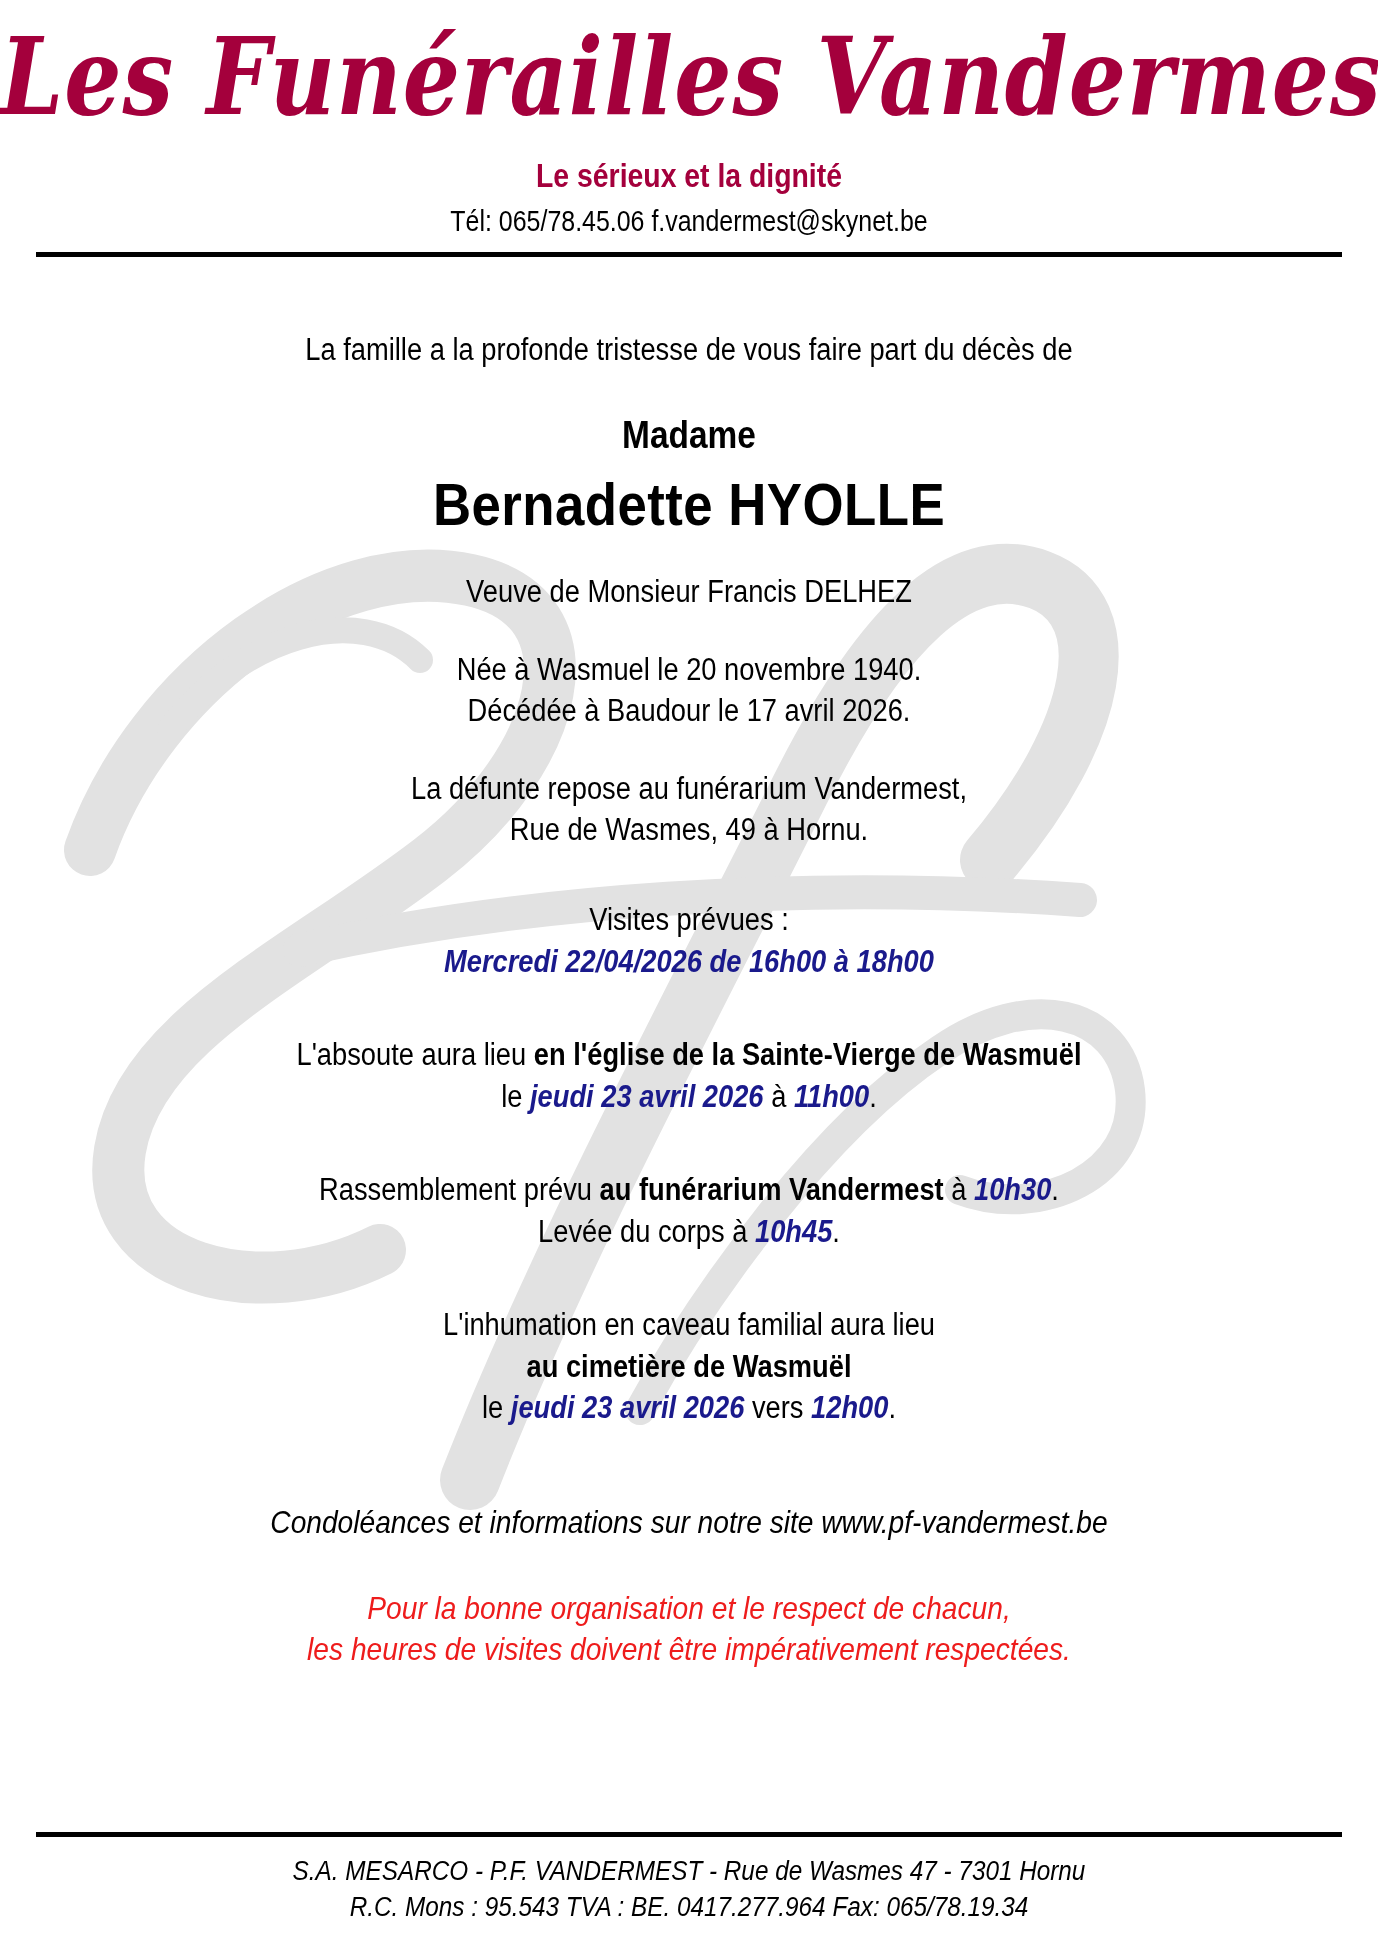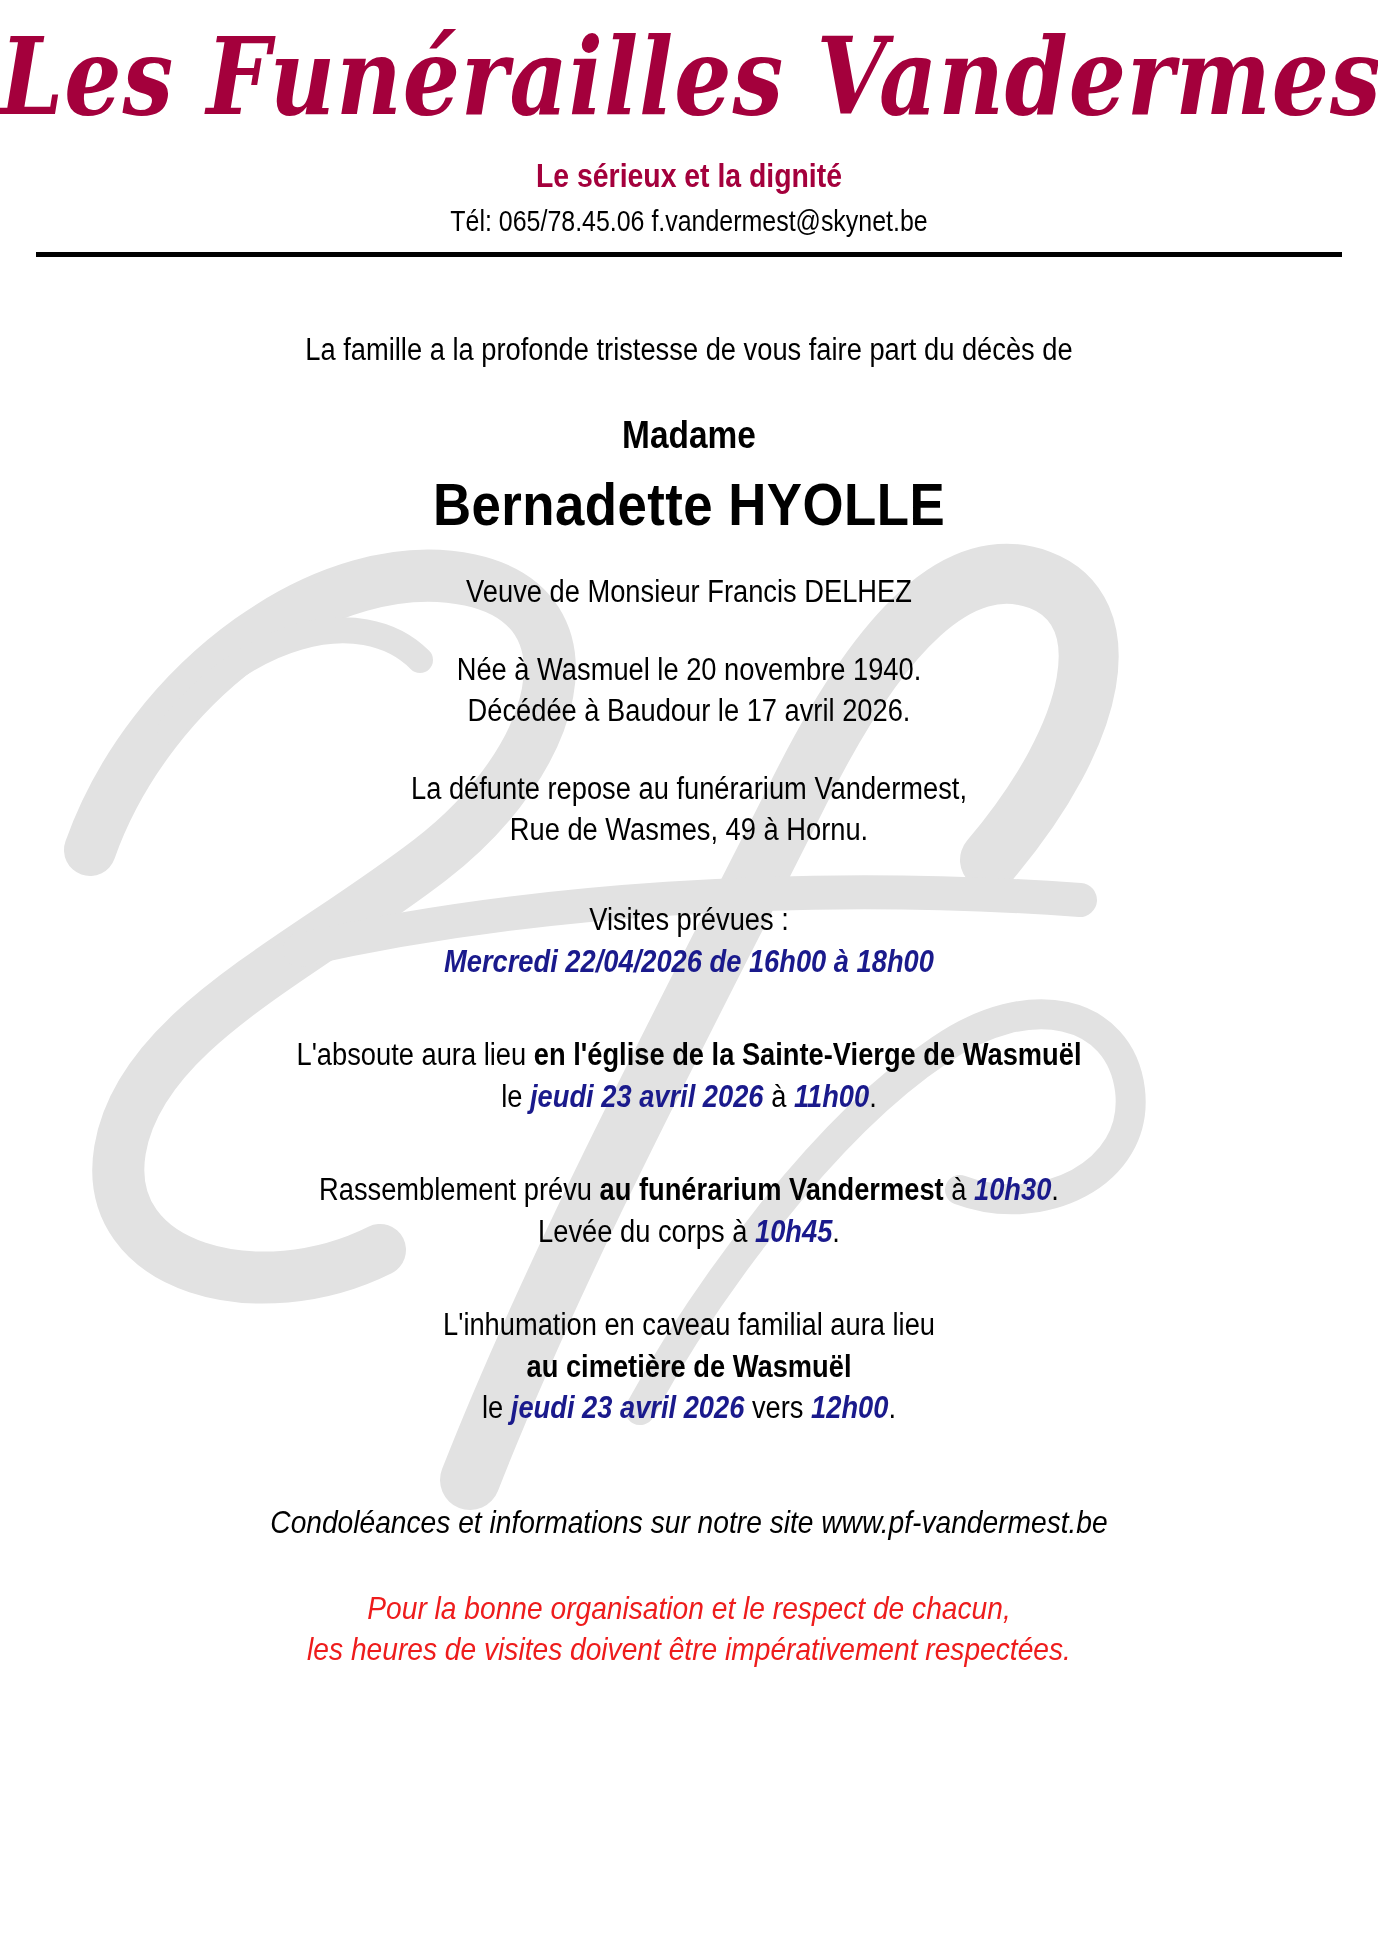--- a/index.html
+++ b/index.html
@@ -211,14 +211,21 @@
 
     <div class="body-block cond">Condoléances et informations sur notre site www.pf-vandermest.be</div>
 
     <div class="body-block warn">
       <div>Pour la bonne organisation et le respect de chacun,</div>
       <div>les heures de visites doivent être impérativement respectées.</div>
     </div>
 
   </div>
 
+  <div class="footer-wrap">
+    <hr class="rule-bottom">
+    <div class="footer-text">
+      <div class="nowrap">S.A. MESARCO - P.F. VANDERMEST - Rue de Wasmes 47 - 7301  Hornu</div>
+      <div class="nowrap">R.C. Mons : 95.543      TVA : BE. 0417.277.964      Fax: 065/78.19.34</div>
+    </div>
+  </div>
 
 </div>
 
 </body></html>

